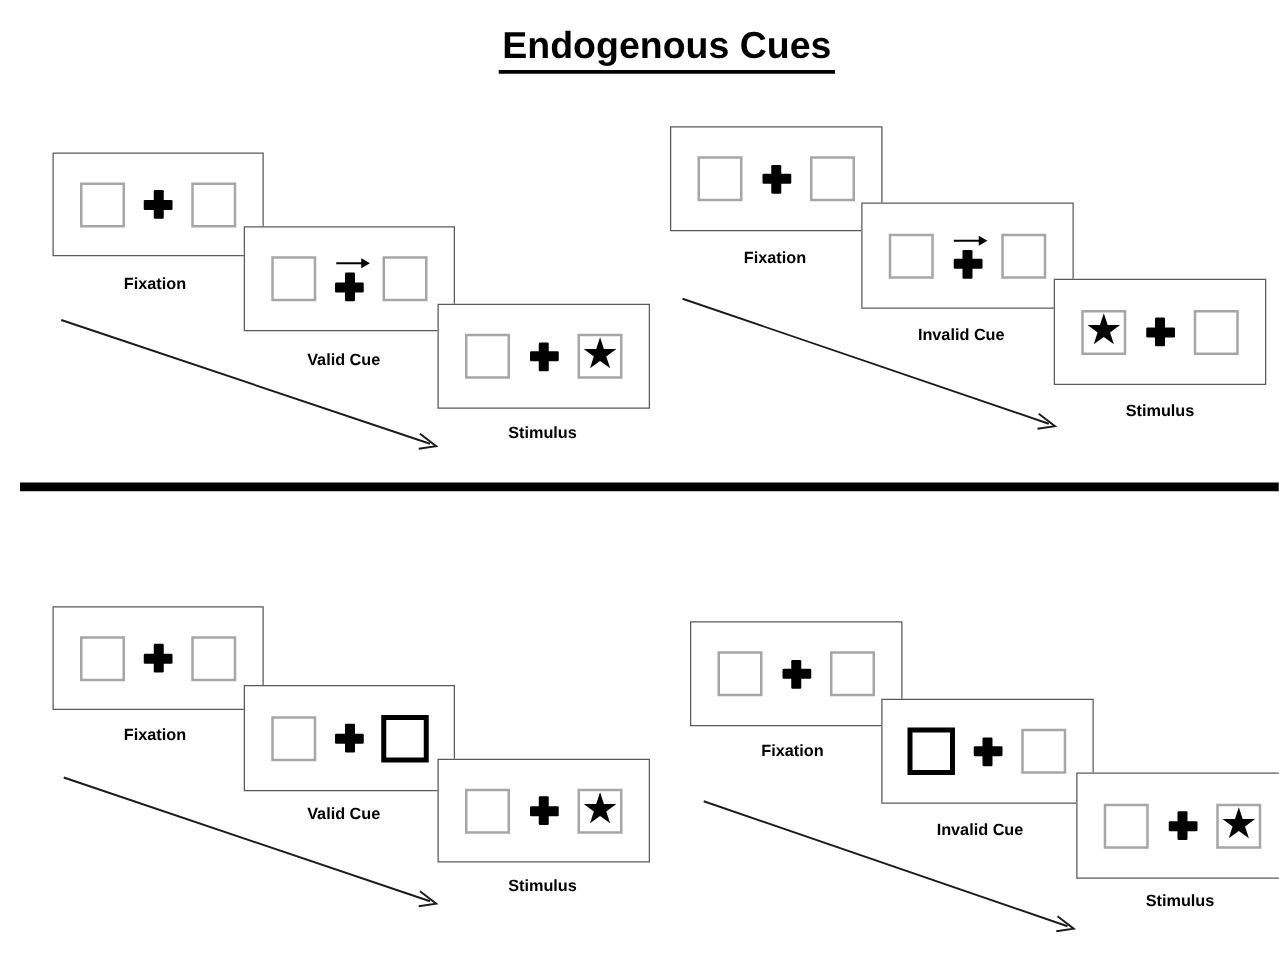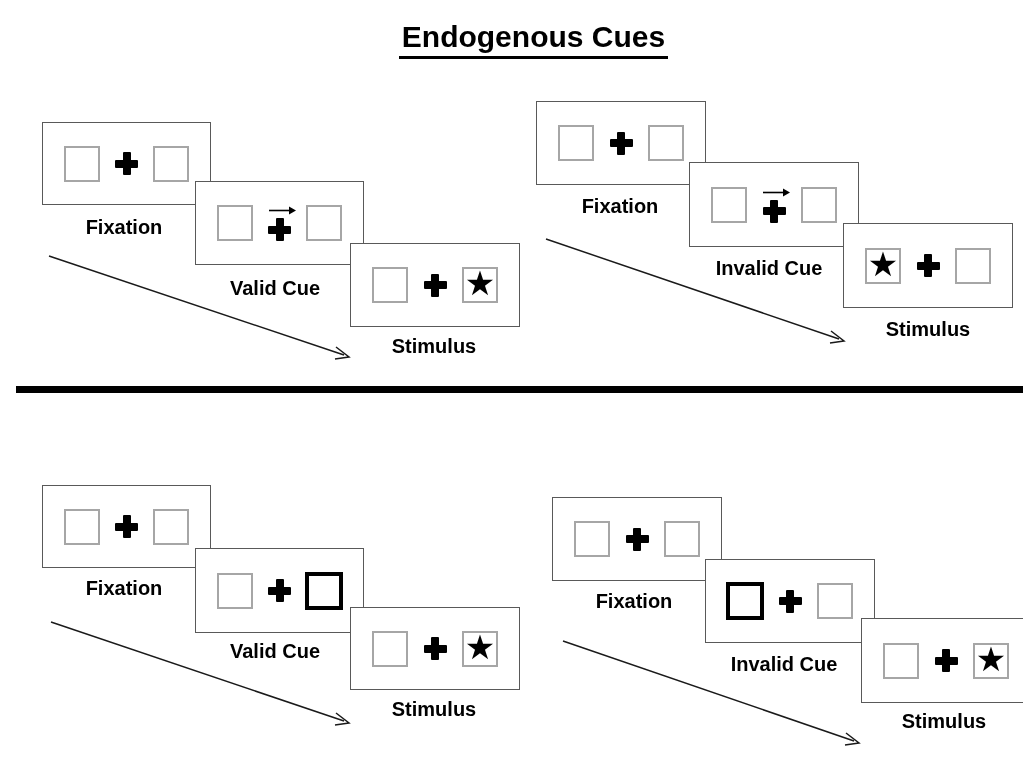--- a/index.html
+++ b/index.html
@@ -21,21 +21,21 @@
   .square.thick { width:38px; height:38px; border:4px solid #000; margin:-1px; }
   .square .glyph { transform:translateY(-2px); }
 
   .mid { display:flex; flex-direction:column; align-items:center; row-gap:2px; }
   .cross { position:relative; width:23px; height:23px; flex:0 0 auto; }
   .cross::before { content:""; position:absolute; left:0; top:7.5px; width:23px; height:8px; background:#000; border-radius:1px; }
   .cross::after  { content:""; position:absolute; top:0; left:7.5px; width:8px; height:23px; background:#000; border-radius:1px; }
   .cue-arrow { display:block; margin-left:6px; }
 
   .plabel { position:absolute; width:160px; text-align:center;
-            font-weight:bold; font-size:20px; line-height:22px; }
+            font-weight:bold; font-size:13px; line-height:22px; }
   .tl-arrow { position:absolute; overflow:visible; }
 </style>
 </head>
 <body>
 
 <div id="canvas">
 
   <div class="title" style="top:20px;">
     <span>Endogenous Cues</span>
   </div>

